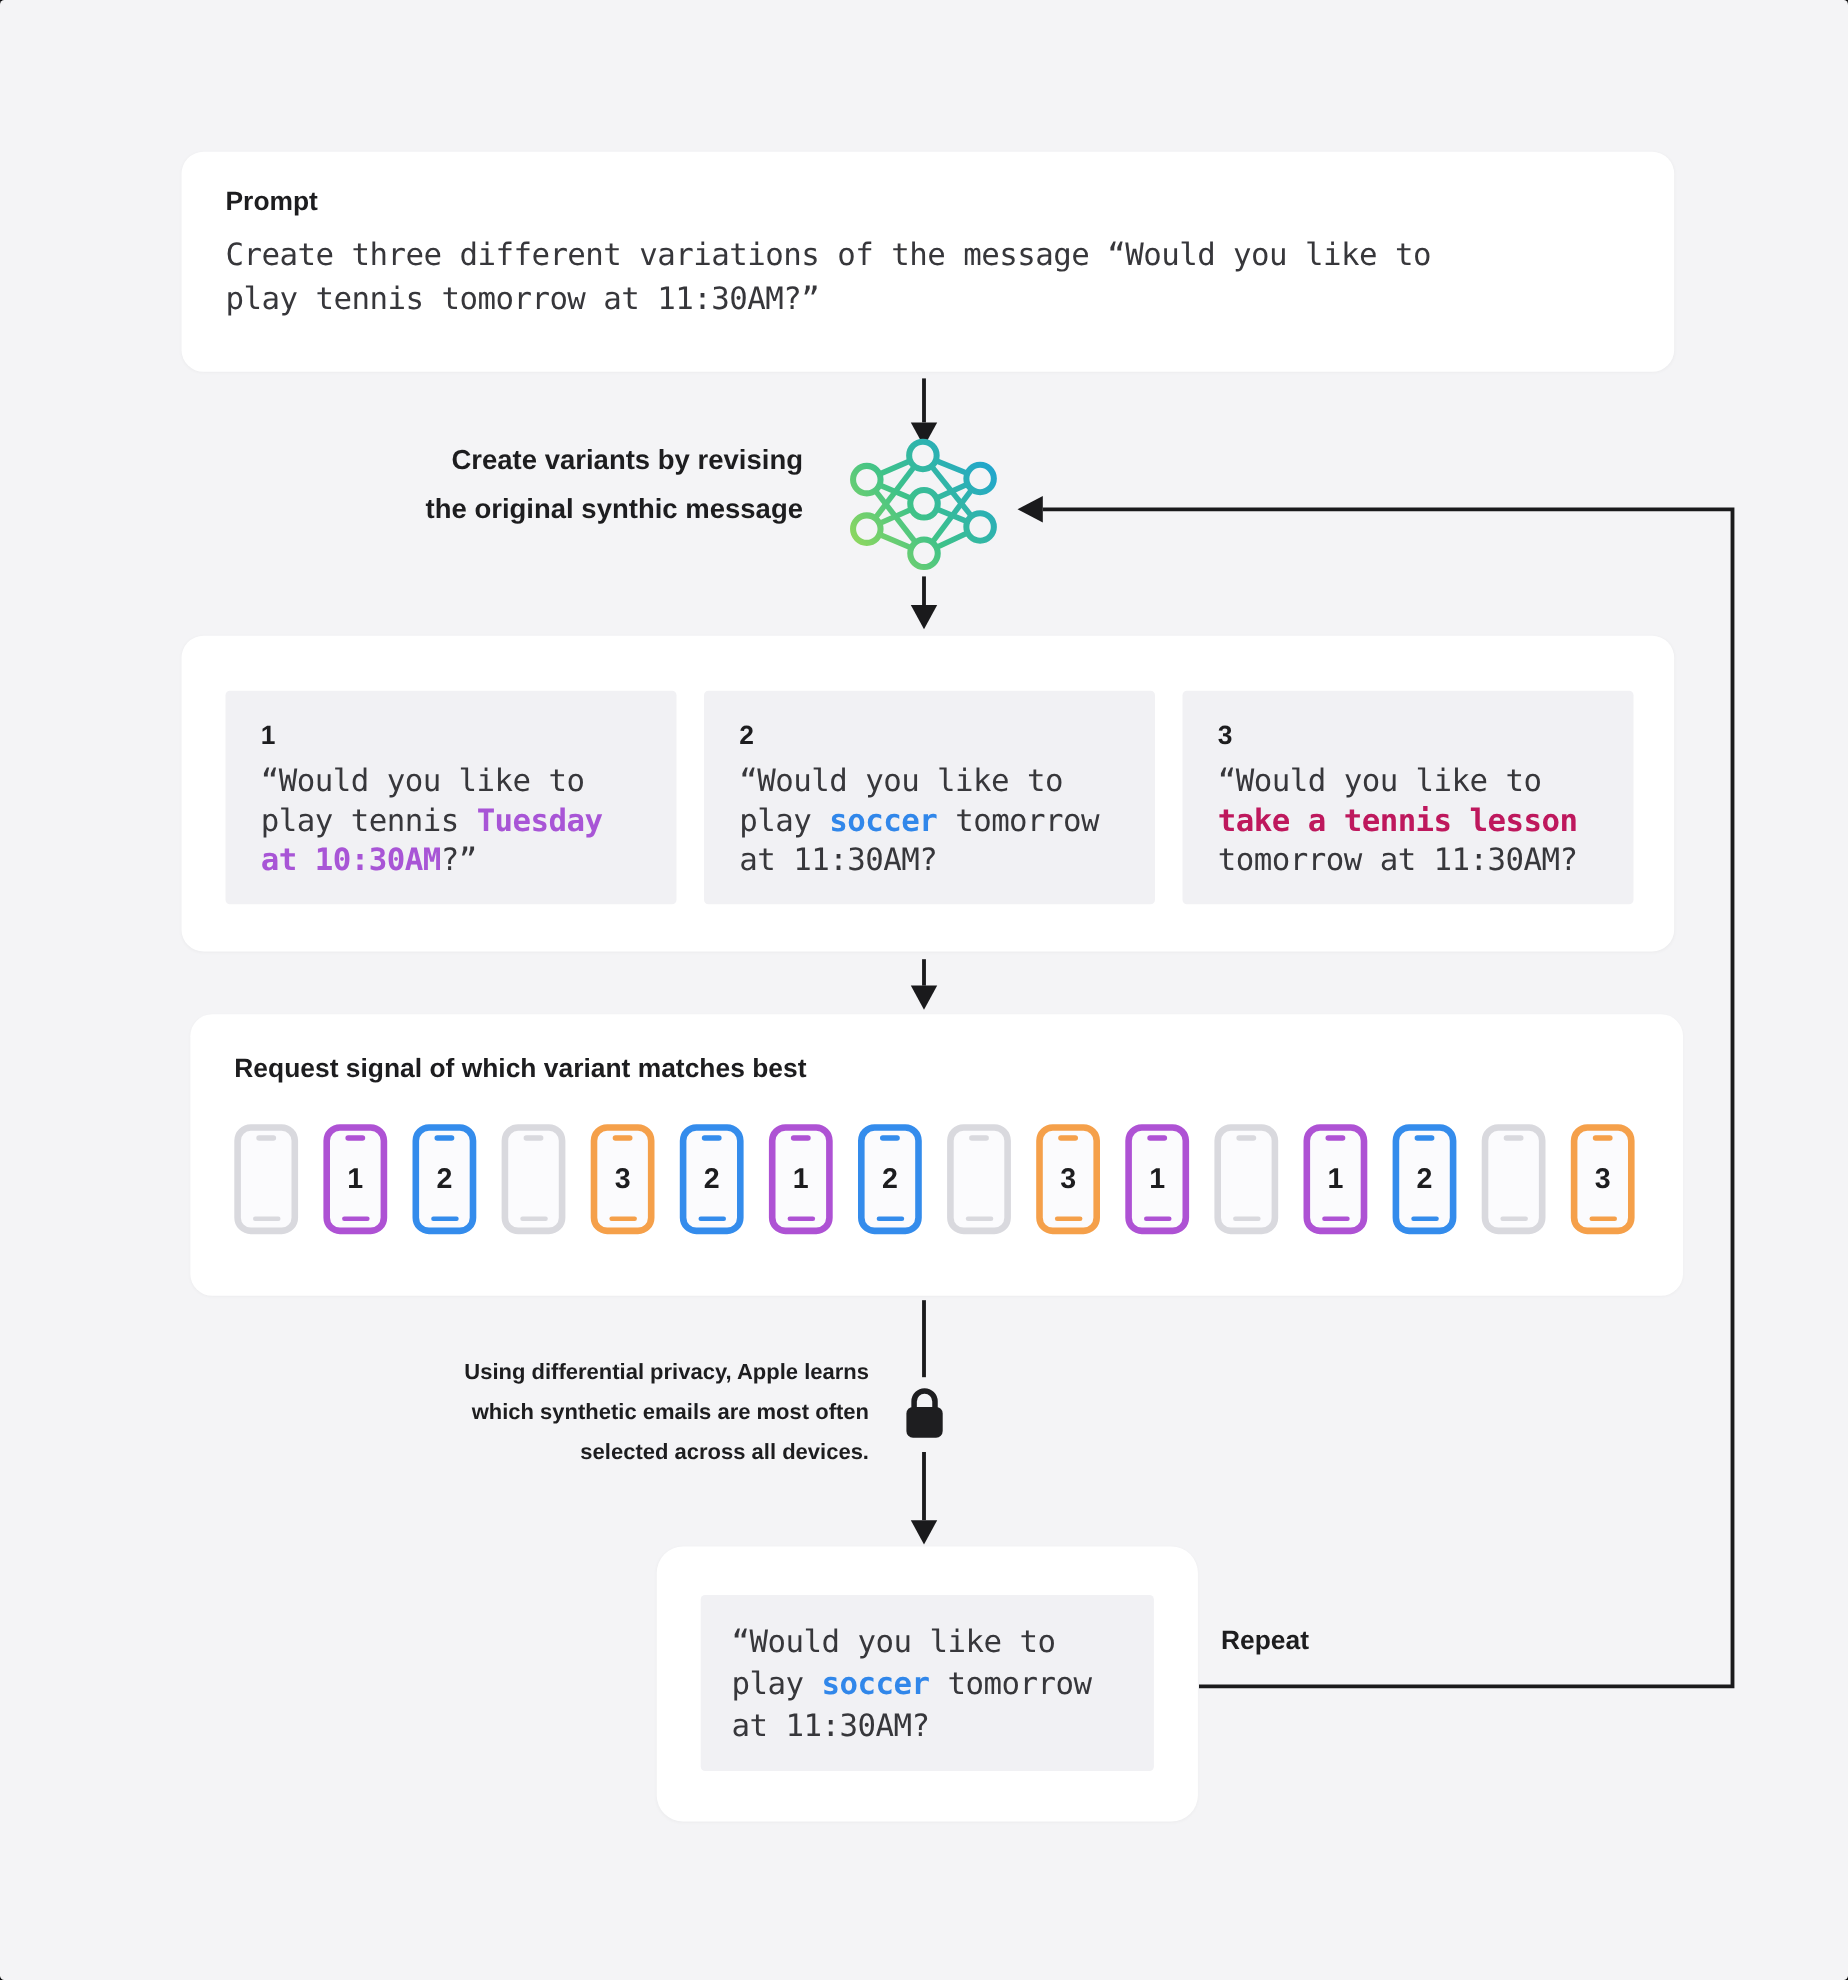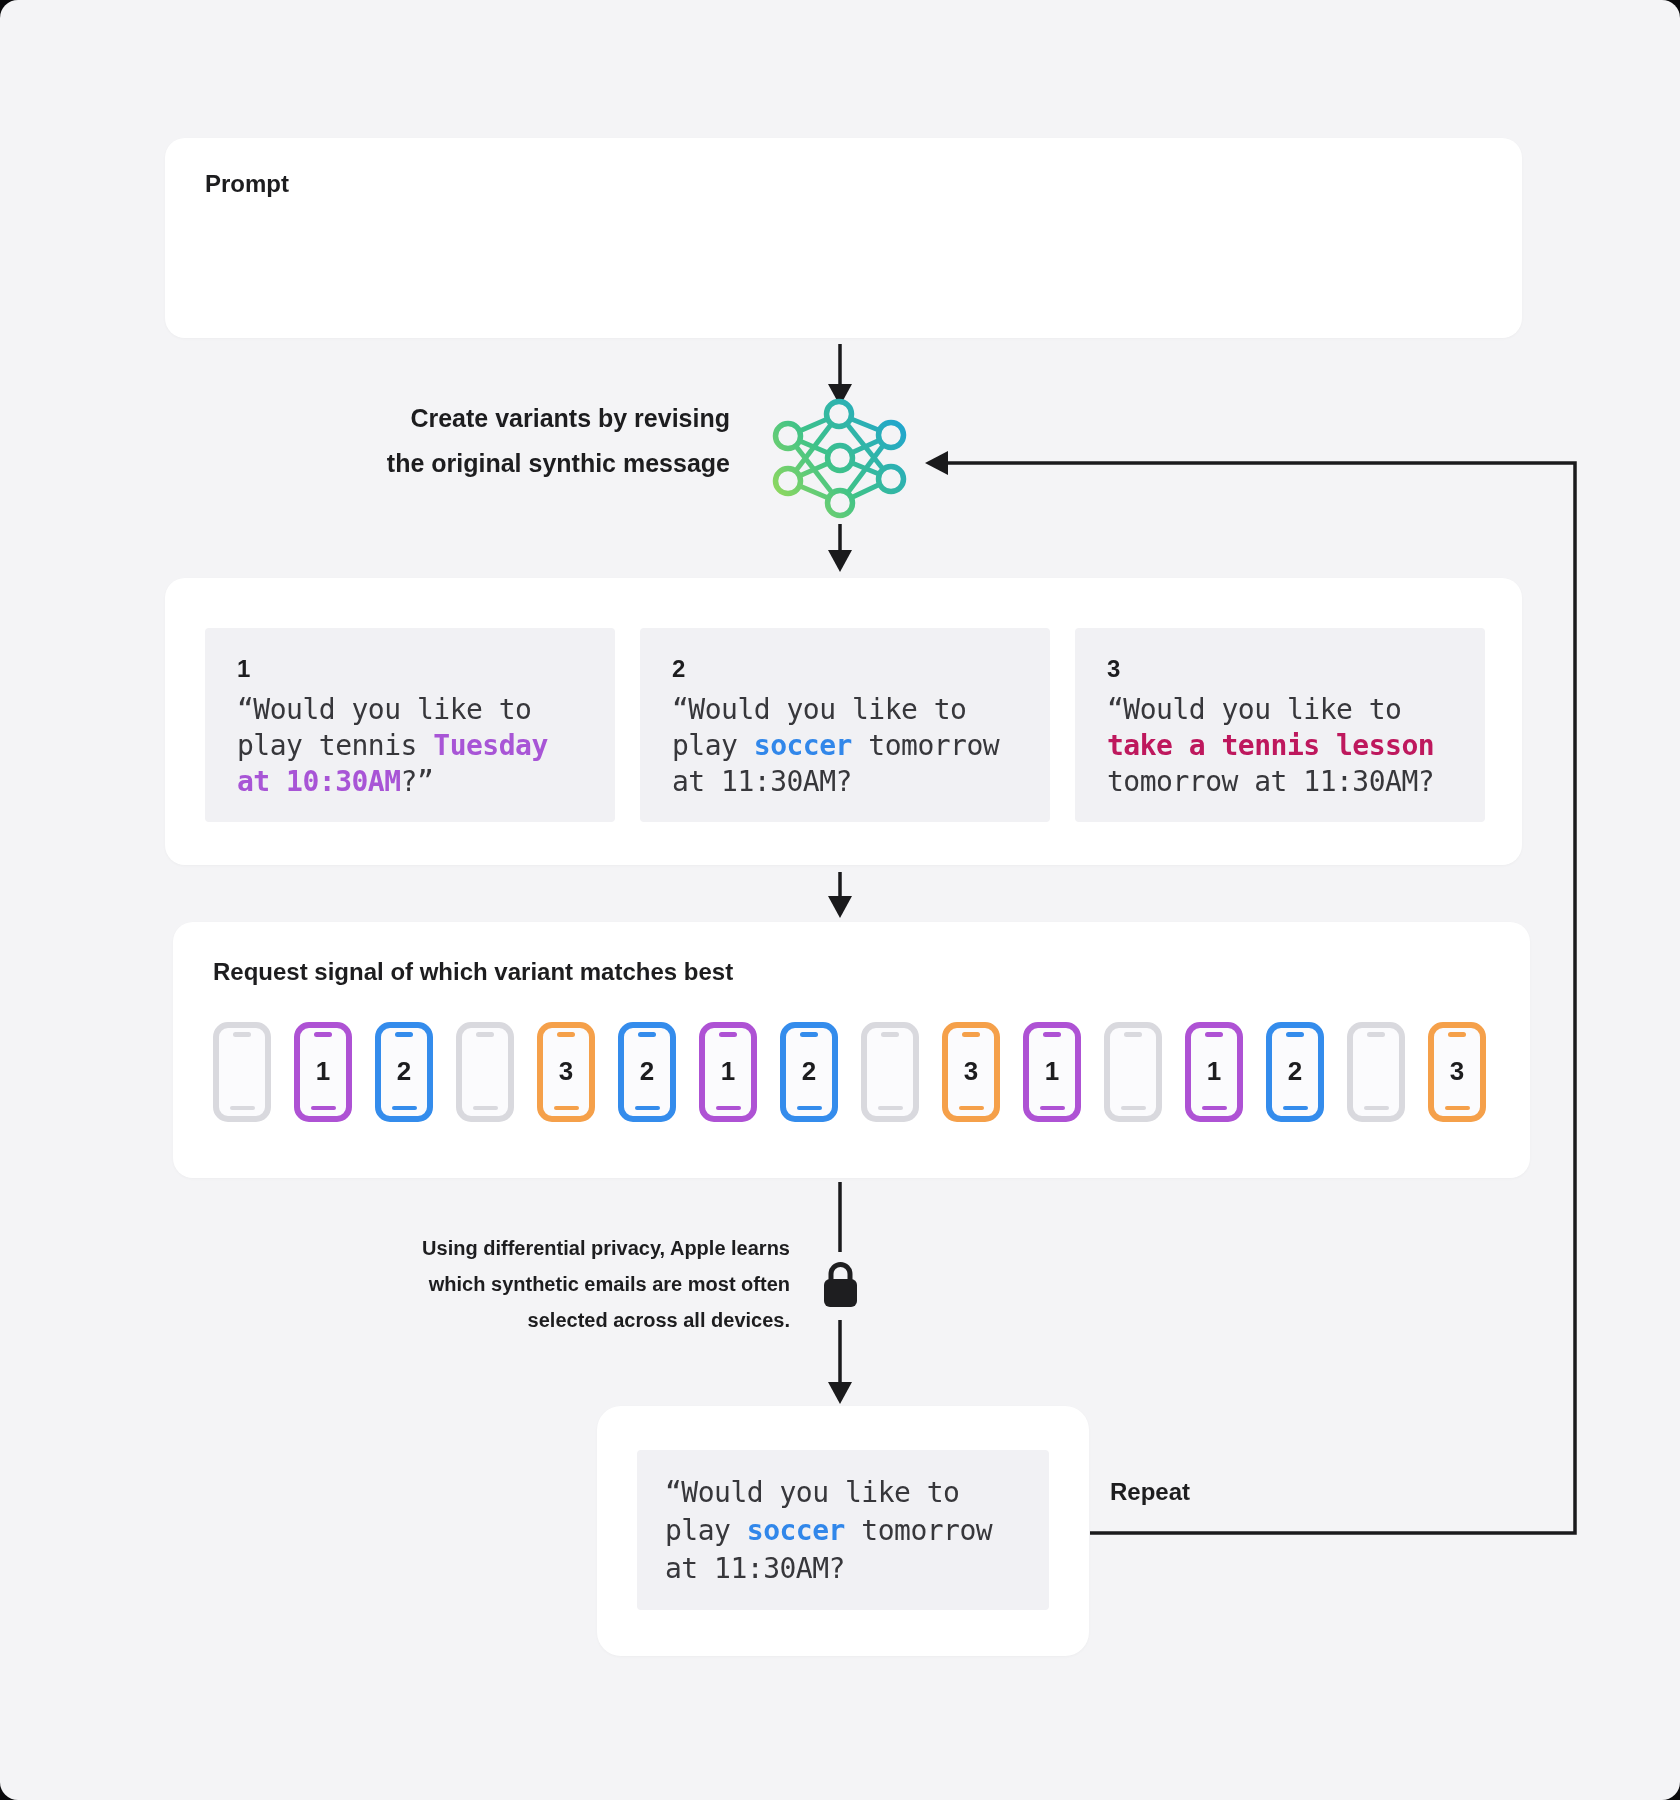--- a/index.html
+++ b/index.html
@@ -1,16 +1,16 @@
 <!DOCTYPE html>
 <html><head>
 <meta charset="utf-8">
 <style>
   html,body{margin:0;padding:0;background:#0a0a0c;}
-  #canvas{position:relative;width:1680px;height:1800px;background:#F4F4F6;border-radius:18px;overflow:hidden;
+  #canvas{position:relative;width:1680px;height:1800px;background:#F4F4F6;border-radius:4px;overflow:hidden;
           font-family:"Liberation Sans",sans-serif;color:#1D1D1F;}
   .card{position:absolute;background:#FFFFFF;border-radius:20px;box-shadow:0 1px 3px rgba(0,0,0,.03);}
   .card-title{font-weight:700;font-size:24px;line-height:28px;color:#1D1D1F;}
   .mono{font-family:"DejaVu Sans Mono","Liberation Mono",monospace;font-size:28px;line-height:40px;
         color:#37373B;white-space:pre-wrap;letter-spacing:-.5px;}
   .hl{font-weight:700;}
   .hl[data-color="purple"]{color:#A855D6;}
   .hl[data-color="blue"]{color:#3187EA;}
   .hl[data-color="orange"]{color:#be185d;}
 
@@ -129,20 +129,22 @@
     <g>
       <path d="M948 463 H1575 V1533 H1090" fill="none" stroke="#1A1A1C" stroke-width="3.5"></path>
       <path d="M925 463 L948 451 V475 Z" fill="#1A1A1C"></path>
     </g>
   </svg>
 
   <div class="layer-above">
 
     <div class="card" id="prompt-card">
       <div class="card-title">Prompt</div>
+      <div class="mono">Create three different variations of the message “Would you like to
+play tennis tomorrow at 11:30AM?”</div>
     </div>
 
     <div id="revise-label">Create variants by revising
 the original synthic message</div>
 
     <div class="card" id="variants-card">
       <div class="variant-box" id="variant-box-1">
         <div class="vnum">1</div>
         <div class="mono"><span>“Would you like to
 play tennis </span><span class="hl" data-color="purple">Tuesday

